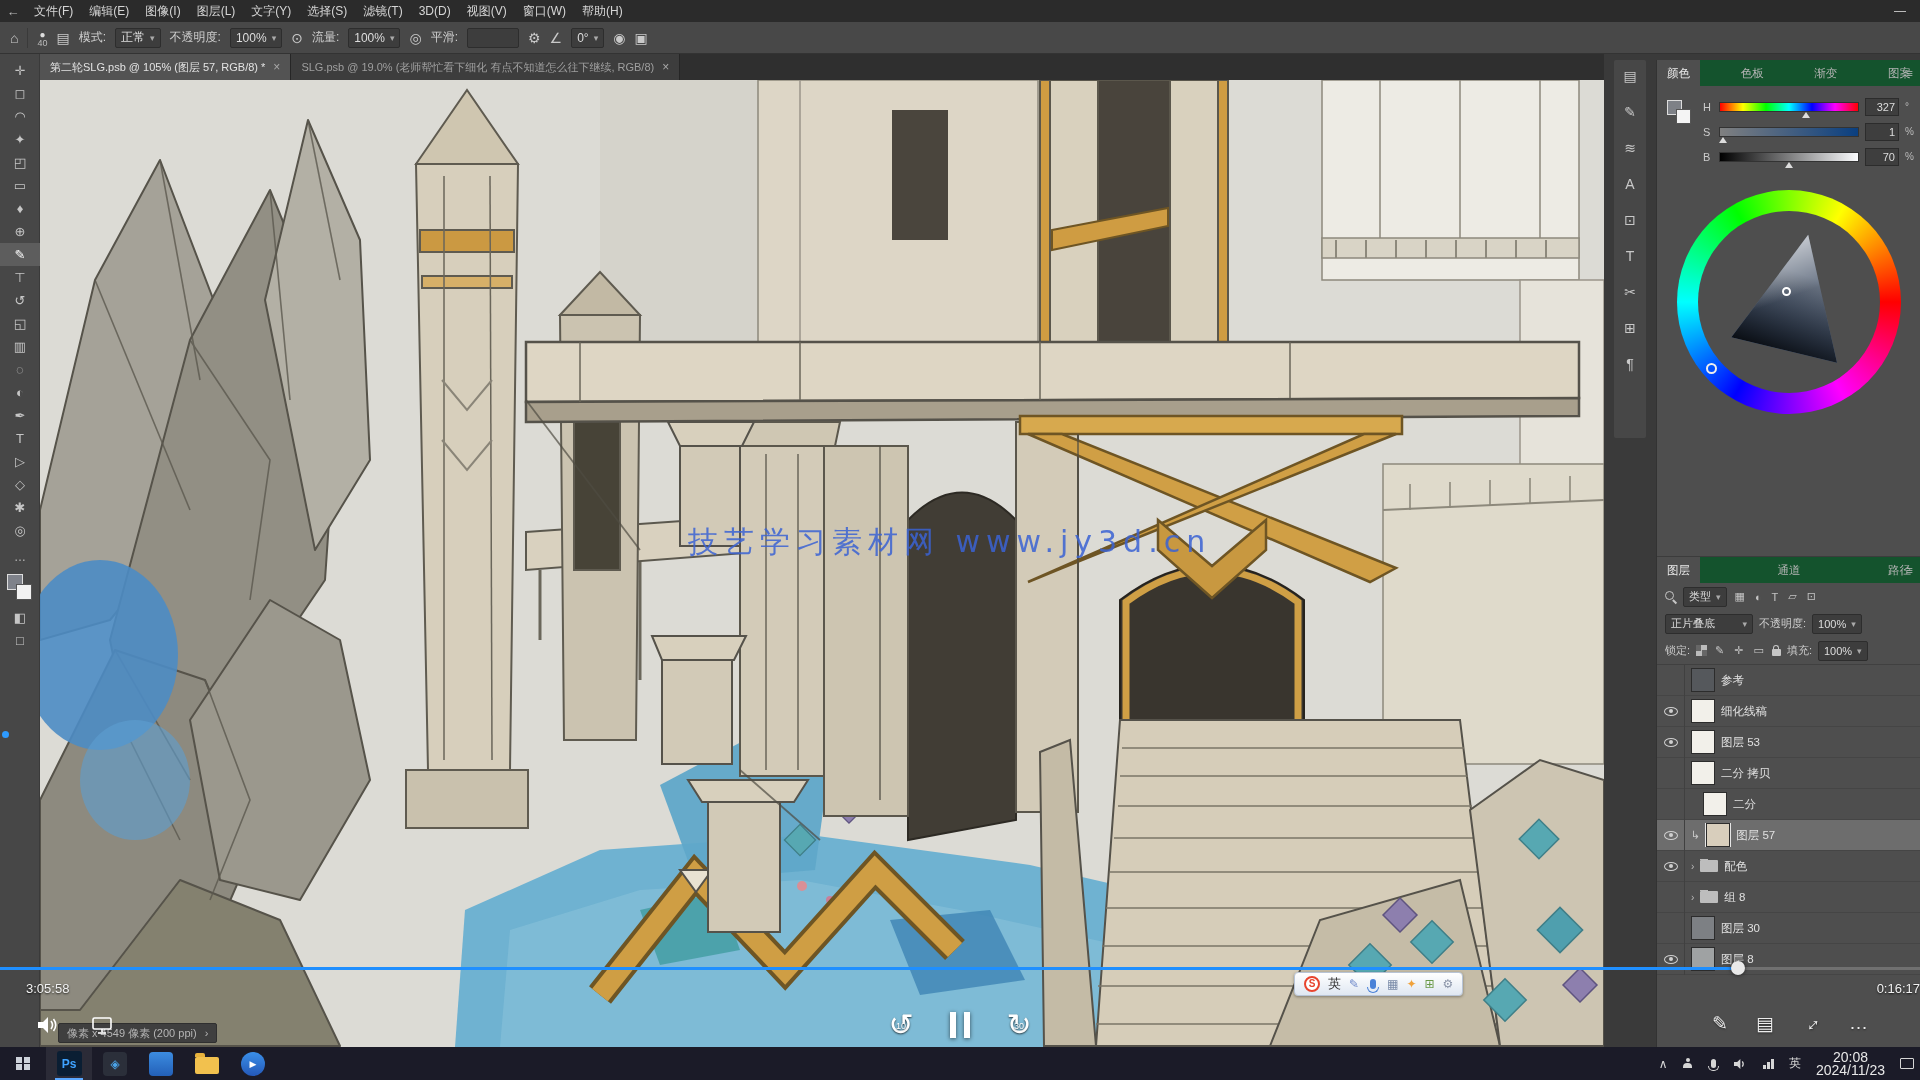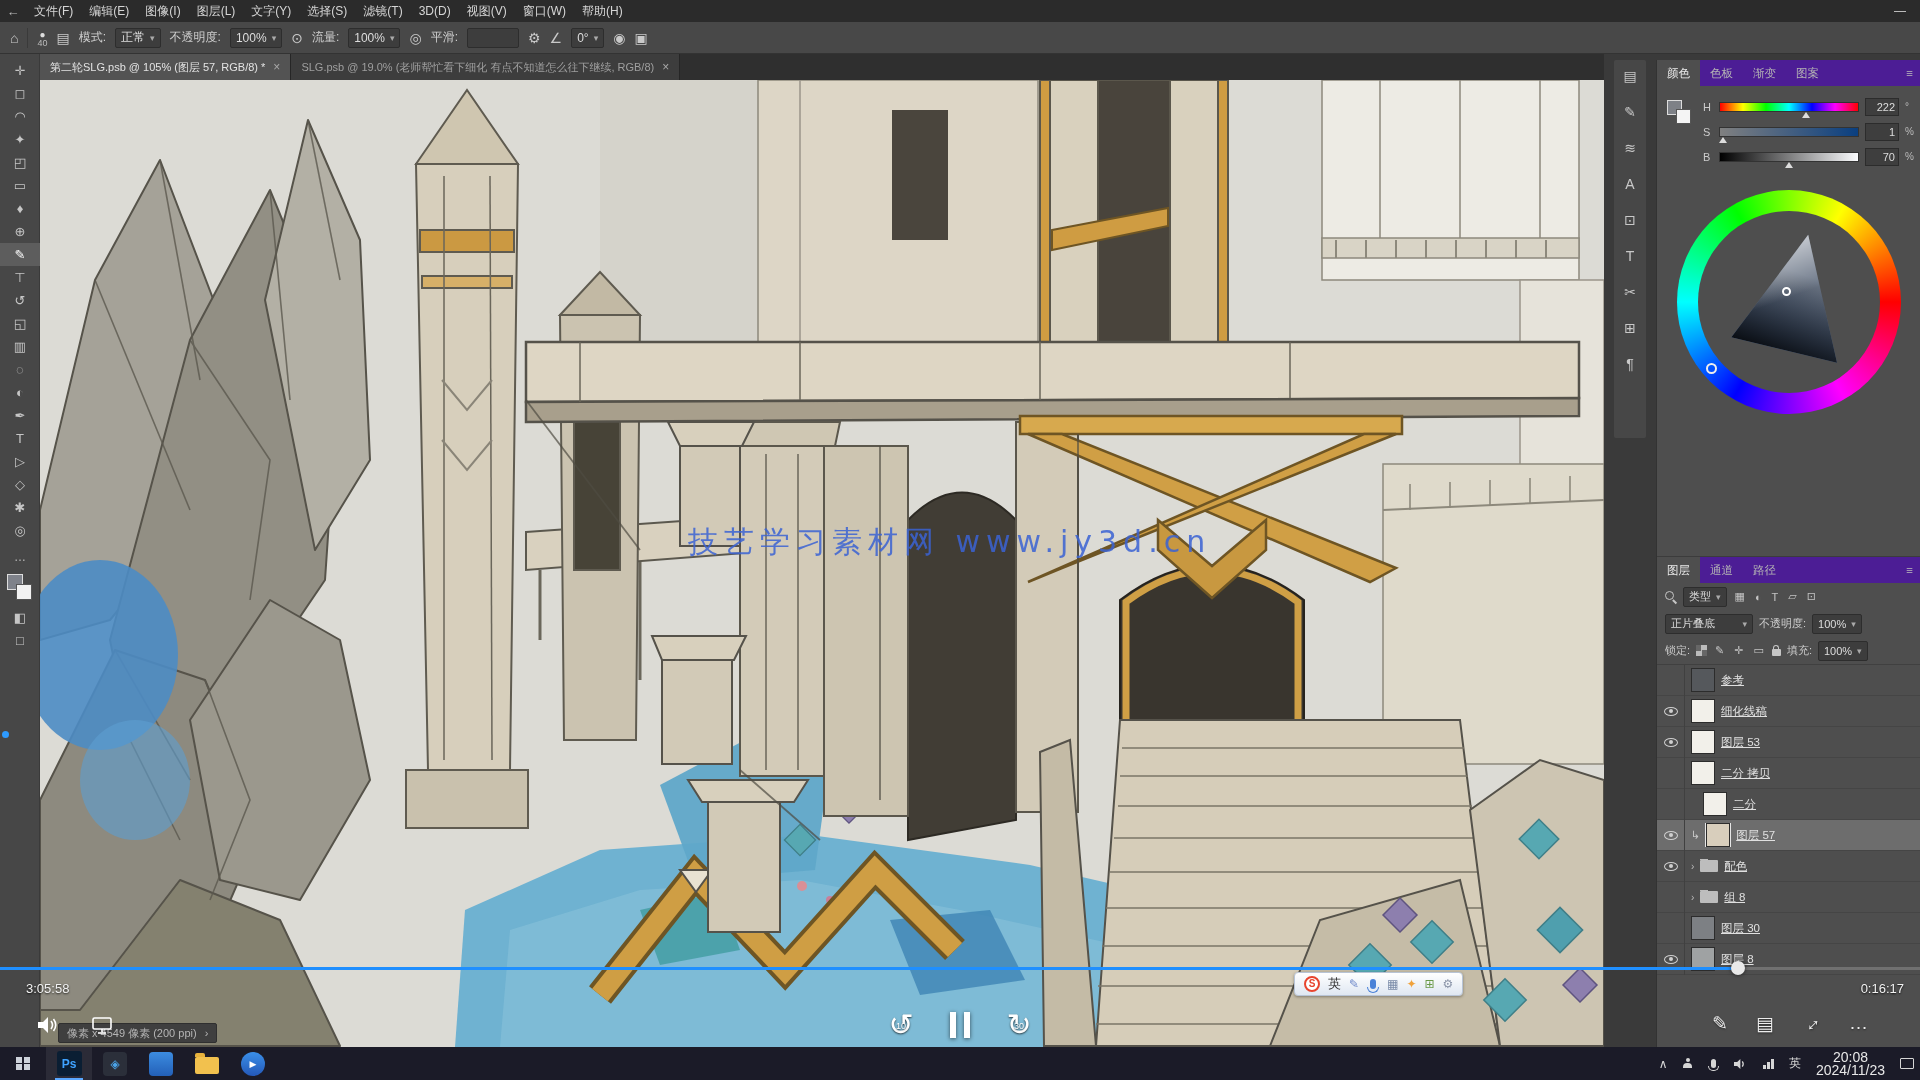--- a/index.html
+++ b/index.html
@@ -47,21 +47,21 @@
   .edge-dot { position:absolute; left:2px; top:677px; width:7px; height:7px; border-radius:50%; background:#2e9bff; }
   
   .canvas-wrap { position:absolute; left:40px; top:80px; width:1564px; height:967px; background:#454545; }
   .canvas-wrap svg { display:block; }
   
   .side-strip { position:absolute; left:1614px; top:60px; width:32px; height:378px; background:#474747;
     border-radius:2px; display:flex; flex-direction:column; align-items:center; padding-top:8px; gap:20px; }
   .strip-icon { color:#c9c9c9; font-size:14px; line-height:16px; }
   
   .panels { position:absolute; left:1656px; top:60px; width:264px; height:987px; background:#4e4e4e; border-left:1px solid #333; }
-  .panel-tabs { position:relative; height:26px; background:#4c1d95; display:flex; font-size:11.5px; color:#b4b4b4; }
+  .panel-tabs { position:relative; height:26px; background:#14532d; display:flex; font-size:11.5px; color:#b4b4b4;justify-content:space-between; }
   .panel-tab { padding:0 10px; line-height:26px; }
   .panel-tab.active { background:#4e4e4e; color:#e8e8e8; }
   .panel-menu { position:absolute; right:8px; top:0; line-height:26px; color:#bbb; }
   .color-panel { position:absolute; left:0; top:0; width:264px; height:496px; }
   .cp-swatches { position:absolute; left:10px; top:40px; width:34px; height:34px; }
   .cp-fg { position:absolute; left:0; top:0; width:15px; height:15px; background:#7e8187; border:1px solid #ddd; }
   .cp-bg { position:absolute; left:9px; top:9px; width:15px; height:15px; background:#f4f4f4; border:1px solid #555; }
   .slider-rows { position:absolute; left:46px; top:34px; width:212px; }
   .srow { display:flex; align-items:center; gap:6px; height:25px; font-size:11px; color:#ccc; }
   .srow .lbl { width:10px; }
@@ -103,35 +103,35 @@
   .eye { width:14px; height:9px; border:1.3px solid #cfcfcf; border-radius:50%; position:relative; }
   .eye::after { content:''; position:absolute; left:50%; top:50%; width:4px; height:4px; margin:-2px 0 0 -2px; border-radius:50%; background:#cfcfcf; }
   .lrow-main { display:flex; align-items:center; gap:6px; padding-left:6px; overflow:hidden; }
   .thumb { width:24px; height:24px; border:1px solid #2c2c2c; background:#f2f0ea; flex:none; }
   .t-dark { background:#55585c; } .t-tan { background:#d8cebc; outline:1px solid #e6e6e6; }
   .t-mgray { background:#7d8084; } .t-gray { background:#9fa2a3; }
   .clip-arrow { color:#c9c9c9; font-size:11px; }
   .group-arrow { color:#bbb; font-size:10px; }
   .folder { width:18px; height:12px; background:#bdbdbd; border-radius:1px; position:relative; flex:none; }
   .folder::before { content:''; position:absolute; top:-3px; left:0; width:8px; height:3px; background:#bdbdbd; border-radius:1px 1px 0 0; }
-  .lname { font-size:11.5px; color:#e0e0e0; white-space:nowrap;text-decoration:underline; }
+  .lname { font-size:11.5px; color:#e0e0e0; white-space:nowrap; }
   
   .float-tools { position:absolute; left:1712px; top:1012px; display:flex; gap:28px; color:#ececec; }
   .float-tools .ft { font-size:19px; text-shadow:0 1px 2px rgba(0,0,0,.5); }
   .ft-rot { display:inline-block; transform:rotate(-45deg); }
   
   .status-chip { position:absolute; left:58px; top:1023px; height:20px; background:#3f3f3f; border:1px solid #2f2f2f;
     border-radius:2px; display:flex; align-items:center; gap:8px; padding:0 8px; font-size:11px; color:#b5b5b5; }
   
   .progress-track { position:absolute; left:0; top:967px; width:1920px; height:3px; background:rgba(140,140,140,.55); }
   .progress-fill { position:absolute; left:0; top:0; height:3px; background:#1f8fff; }
   .progress-handle { position:absolute; top:-6px; width:14px; height:14px; border-radius:50%; background:#e9e9e9;
     box-shadow:0 0 4px rgba(0,0,0,.6); }
   .vtime { position:absolute; top:981px; font-size:13px; color:#f2f2f2; text-shadow:0 1px 2px rgba(0,0,0,.8); }
-  .vtime-left { left:26px; } .vtime-right { right:16px;margin-left:20px; }
+  .vtime-left { left:26px; } .vtime-right { right:0;margin-left:20px; }
   .center-controls { position:absolute; left:50%; top:1008px; transform:translateX(-50%);
     display:flex; align-items:center; gap:32px; }
   .skip { position:relative; width:34px; height:34px; color:#fff; text-shadow:0 1px 2px rgba(0,0,0,.7); }
   .skip .arr { font-size:30px; line-height:34px; display:block; text-align:center; }
   .skip .sec { position:absolute; left:0; right:0; top:13px; text-align:center; font-size:9px; }
   .pause-btn { width:20px; height:26px; border-left:6px solid #fff; border-right:6px solid #fff;
     filter:drop-shadow(0 1px 2px rgba(0,0,0,.6)); }
   .left-controls { position:absolute; left:38px; top:1016px; display:flex; align-items:center; gap:32px; }
   
   .ime-bar { position:absolute; left:1294px; top:972px; height:24px; background:linear-gradient(#fff,#dfe7f2);
@@ -482,21 +482,21 @@
       <div class="cp-swatches">
         <span class="cp-fg"></span>
         <span class="cp-bg"></span>
       </div>
       <div class="slider-rows">
         <div class="srow">
           <span class="lbl">H</span>
           <span class="track track-h">
               <span class="marker" style="left:62%"></span>
             </span>
-          <span class="sval">222</span>
+          <span class="sval">327</span>
           <span class="sunit">°</span>
         </div>
         <div class="srow">
           <span class="lbl">S</span>
           <span class="track track-s">
               <span class="marker" style="left:2%"></span>
             </span>
           <span class="sval">1</span>
           <span class="sunit">%</span>
         </div>

